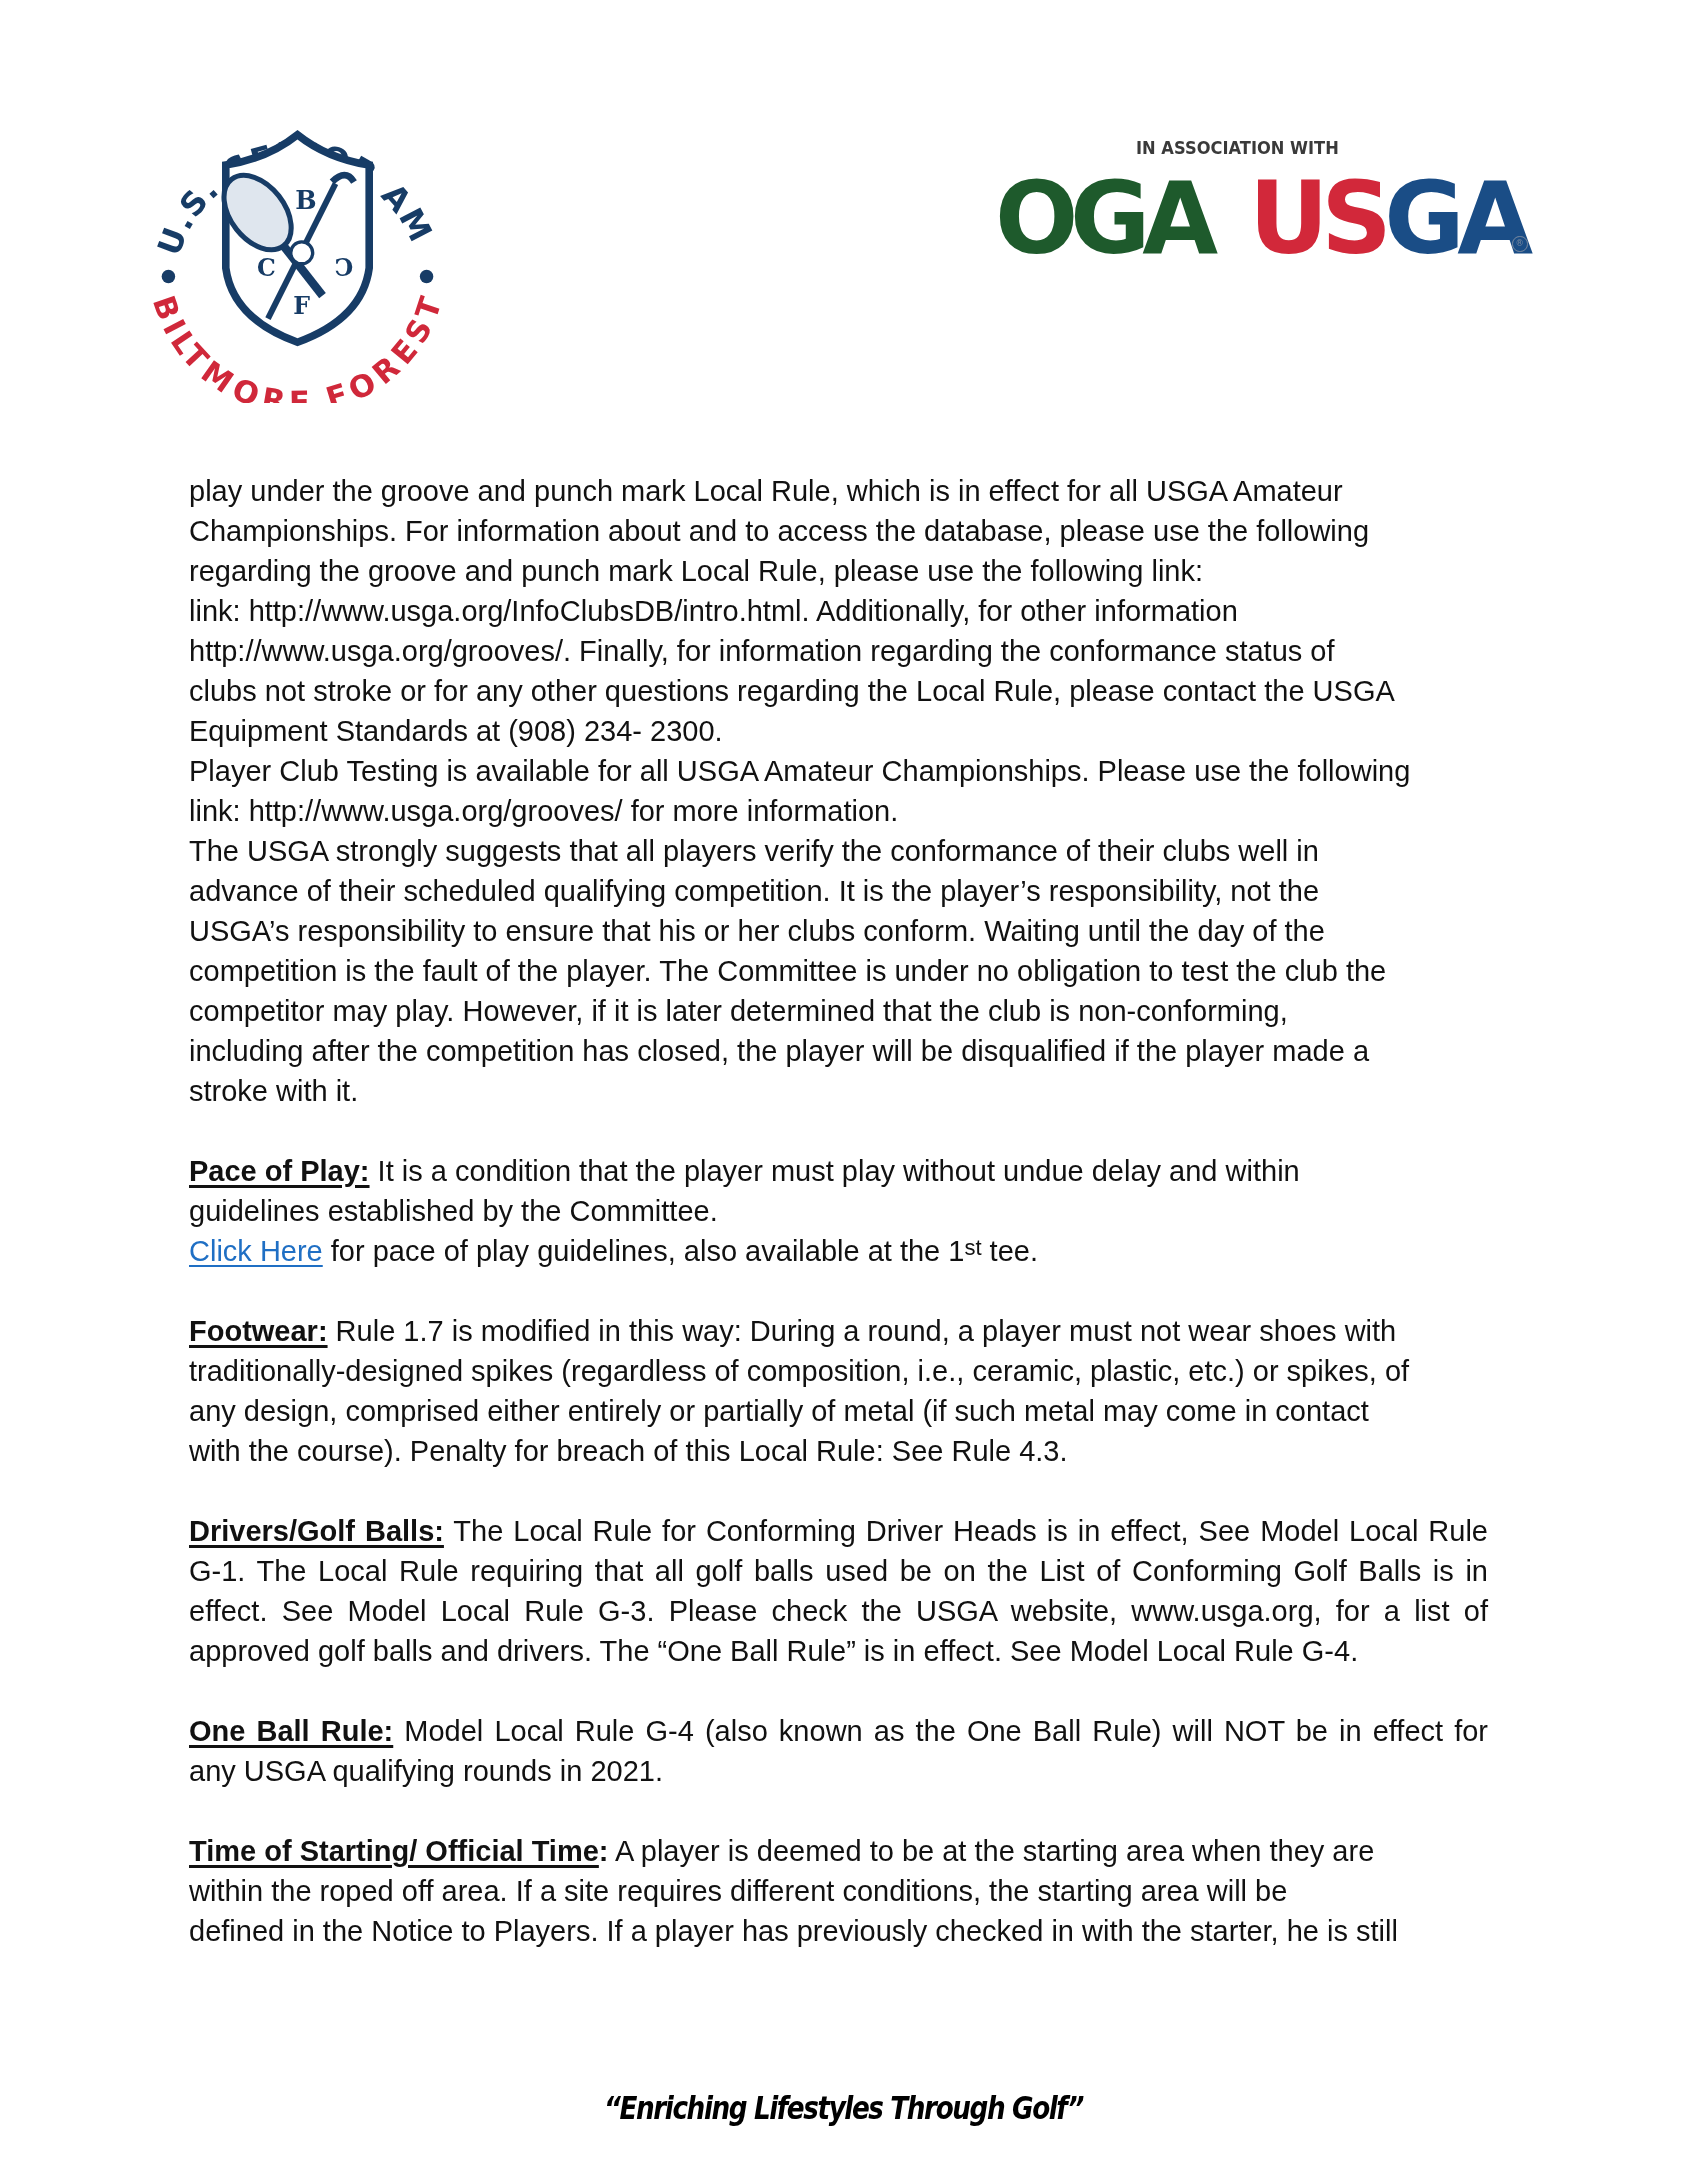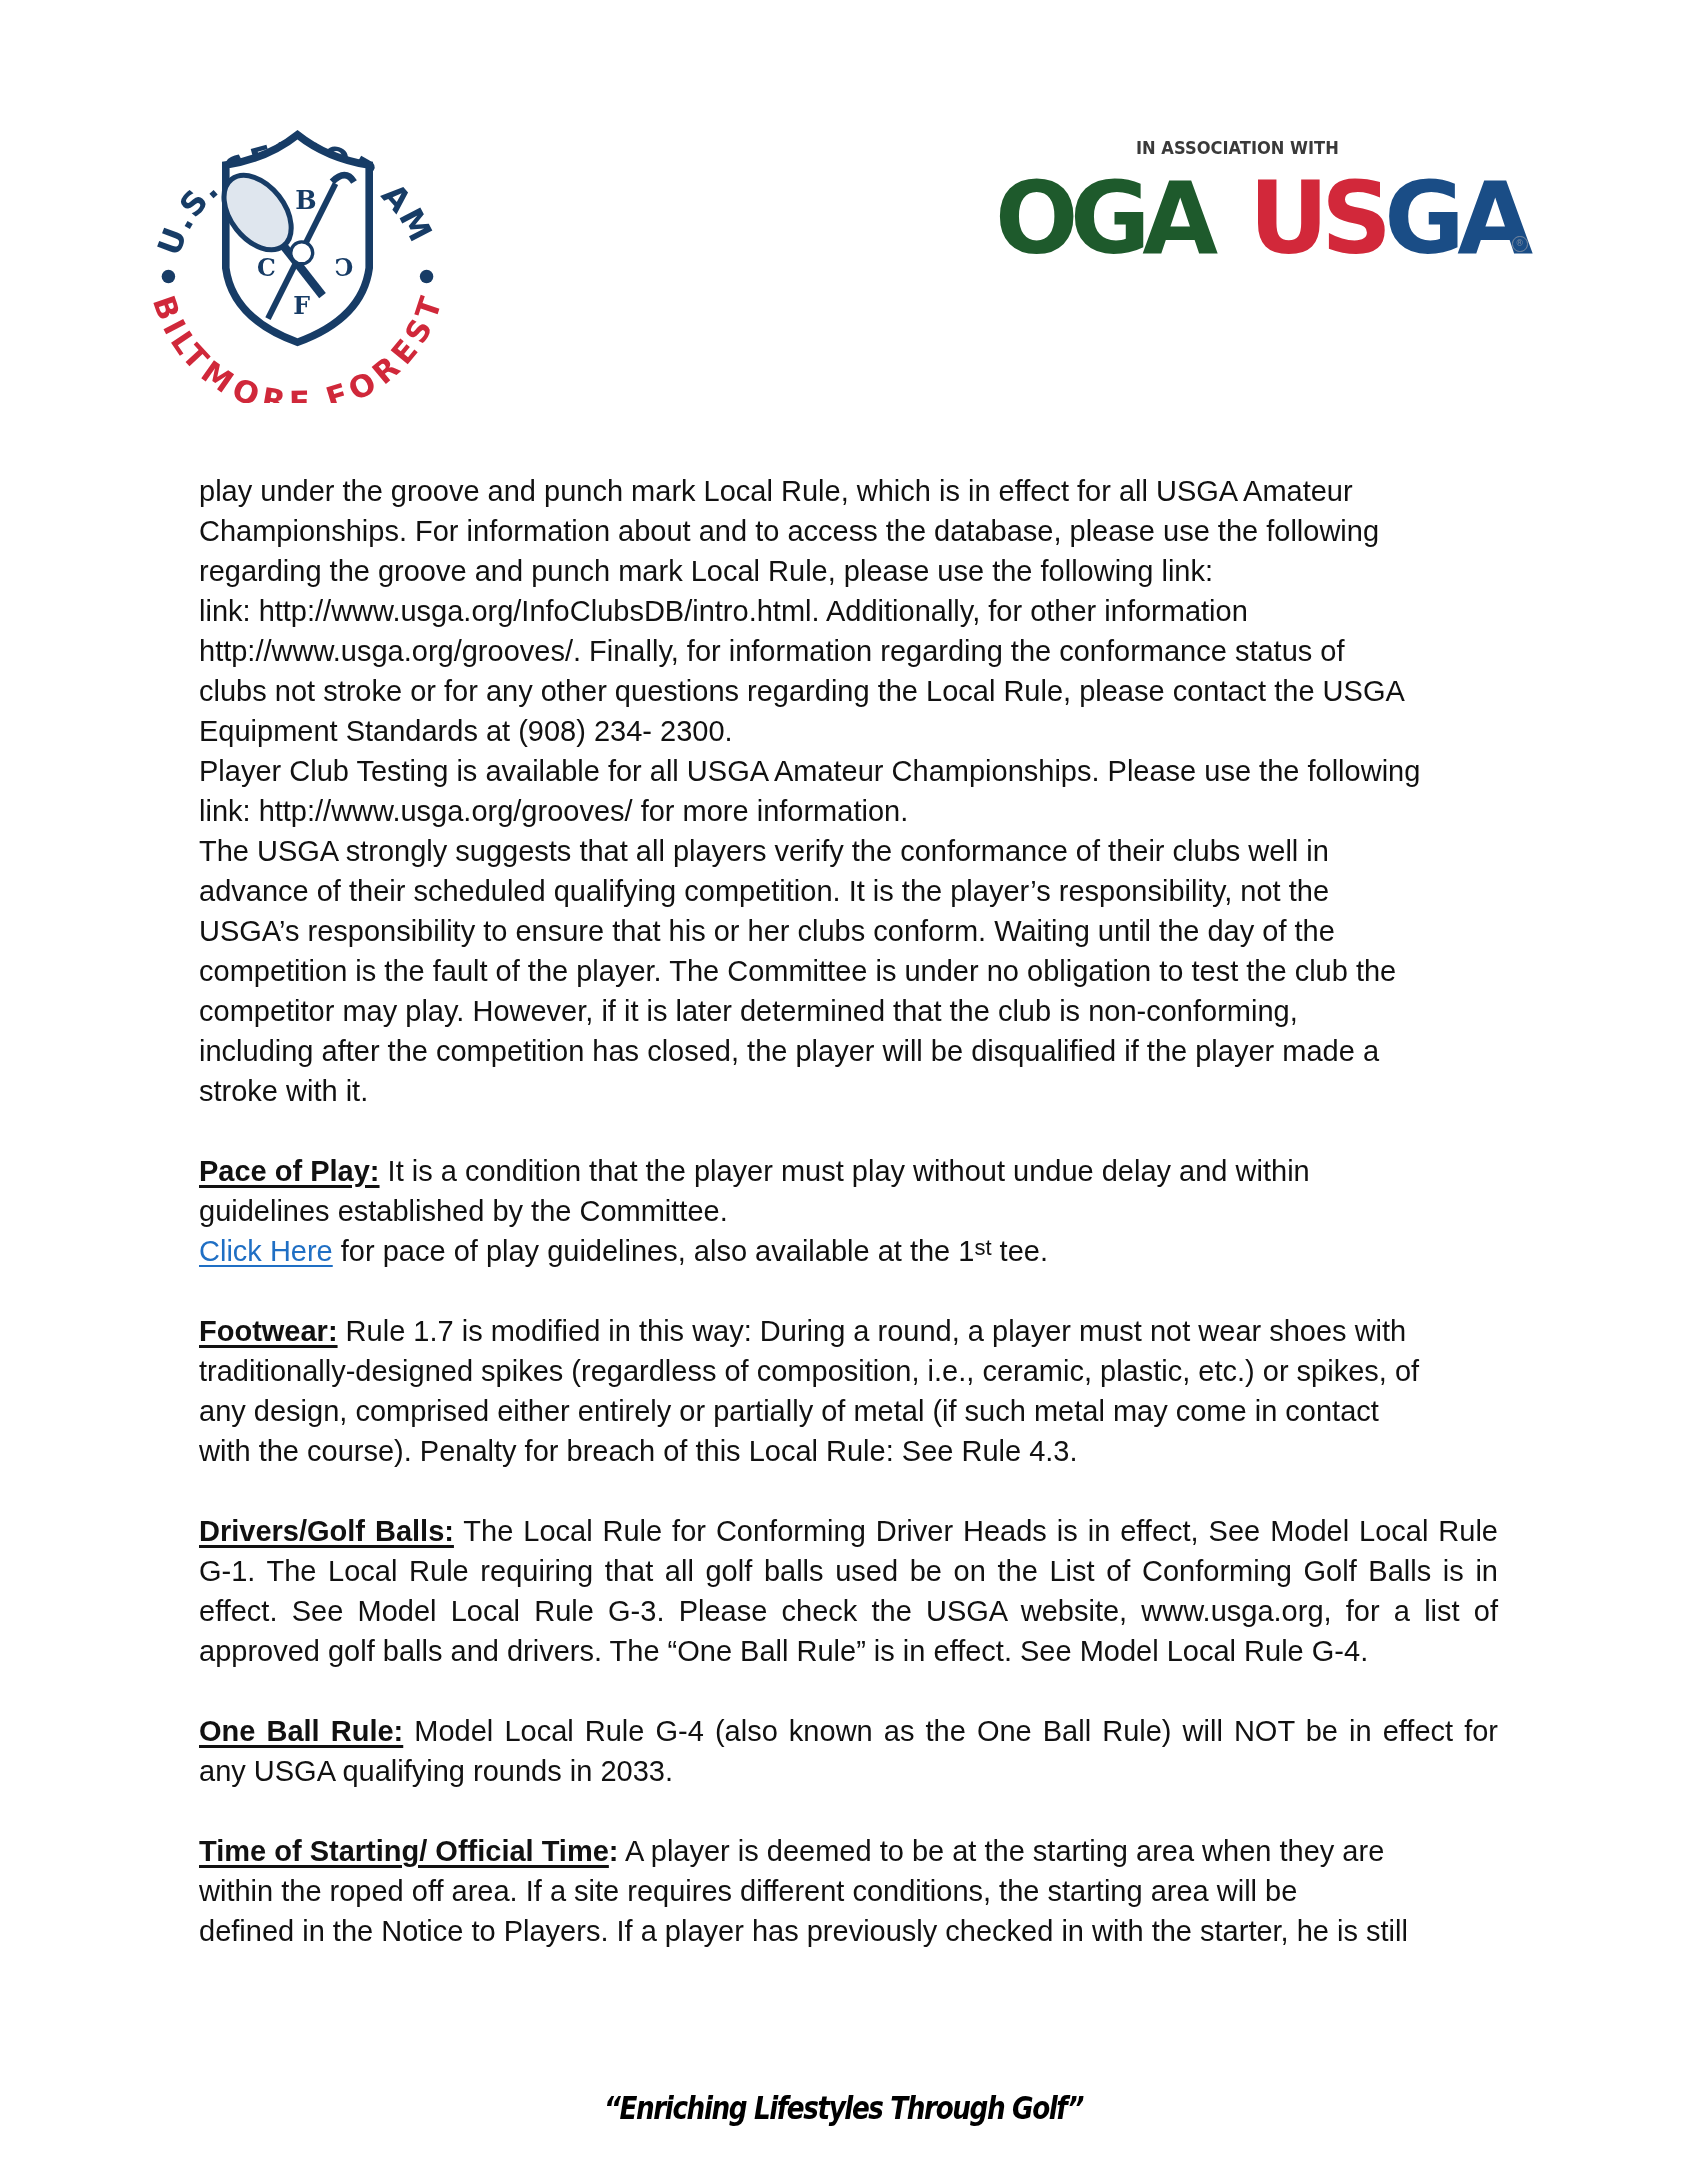--- a/index.html
+++ b/index.html
@@ -78,21 +78,21 @@
       border-radius: 50%;
       font-size: 8.4px;
       line-height: 13.5px;
       text-align: center;
       color: #7a8aa0;
       font-family: "DejaVu Sans", sans-serif;
     }
 
     .content {
       position: absolute;
-      left: 199px;
+      left: 189px;
       top: 471px;
       width: 1299px;
       font-family: "Liberation Sans", "DejaVu Sans", sans-serif;
       font-size: 29px;
       line-height: 40px;
       color: #111111;
     }
     .line {
       white-space: nowrap;
       height: 40px;
@@ -235,21 +235,21 @@
     <div class="line justify"><span class="heading">Drivers/Golf Balls:</span><span> The Local Rule for Conforming Driver Heads is in effect, See Model Local Rule</span></div>
     <div class="line justify">G-1. The Local Rule requiring that all golf balls used be on the List of Conforming Golf Balls is in</div>
     <div class="line justify">effect. See Model Local Rule G-3. Please check the USGA website, www.usga.org, for a list of</div>
     <div class="line">approved golf balls and drivers. The “One Ball Rule” is in effect.  See Model Local Rule G-4.</div>
   </div>
 
   <div class="blank"></div>
 
   <div>
     <div class="line justify"><span class="heading">One Ball Rule:</span><span> Model Local Rule G-4 (also known as the One Ball Rule) will NOT be in effect for</span></div>
-    <div class="line">any USGA qualifying rounds in 2033.</div>
+    <div class="line">any USGA qualifying rounds in 2021.</div>
   </div>
 
   <div class="blank"></div>
 
   <div>
     <div class="line"><span class="heading">Time of Starting/ Official Time</span><b>:</b><span> A player is deemed to be at the starting area when they are</span></div>
     <div class="line">within the roped off area.  If a site requires different conditions, the starting area will be</div>
     <div class="line">defined in the Notice to Players.  If a player has previously checked in with the starter, he is still</div>
   </div>
 

